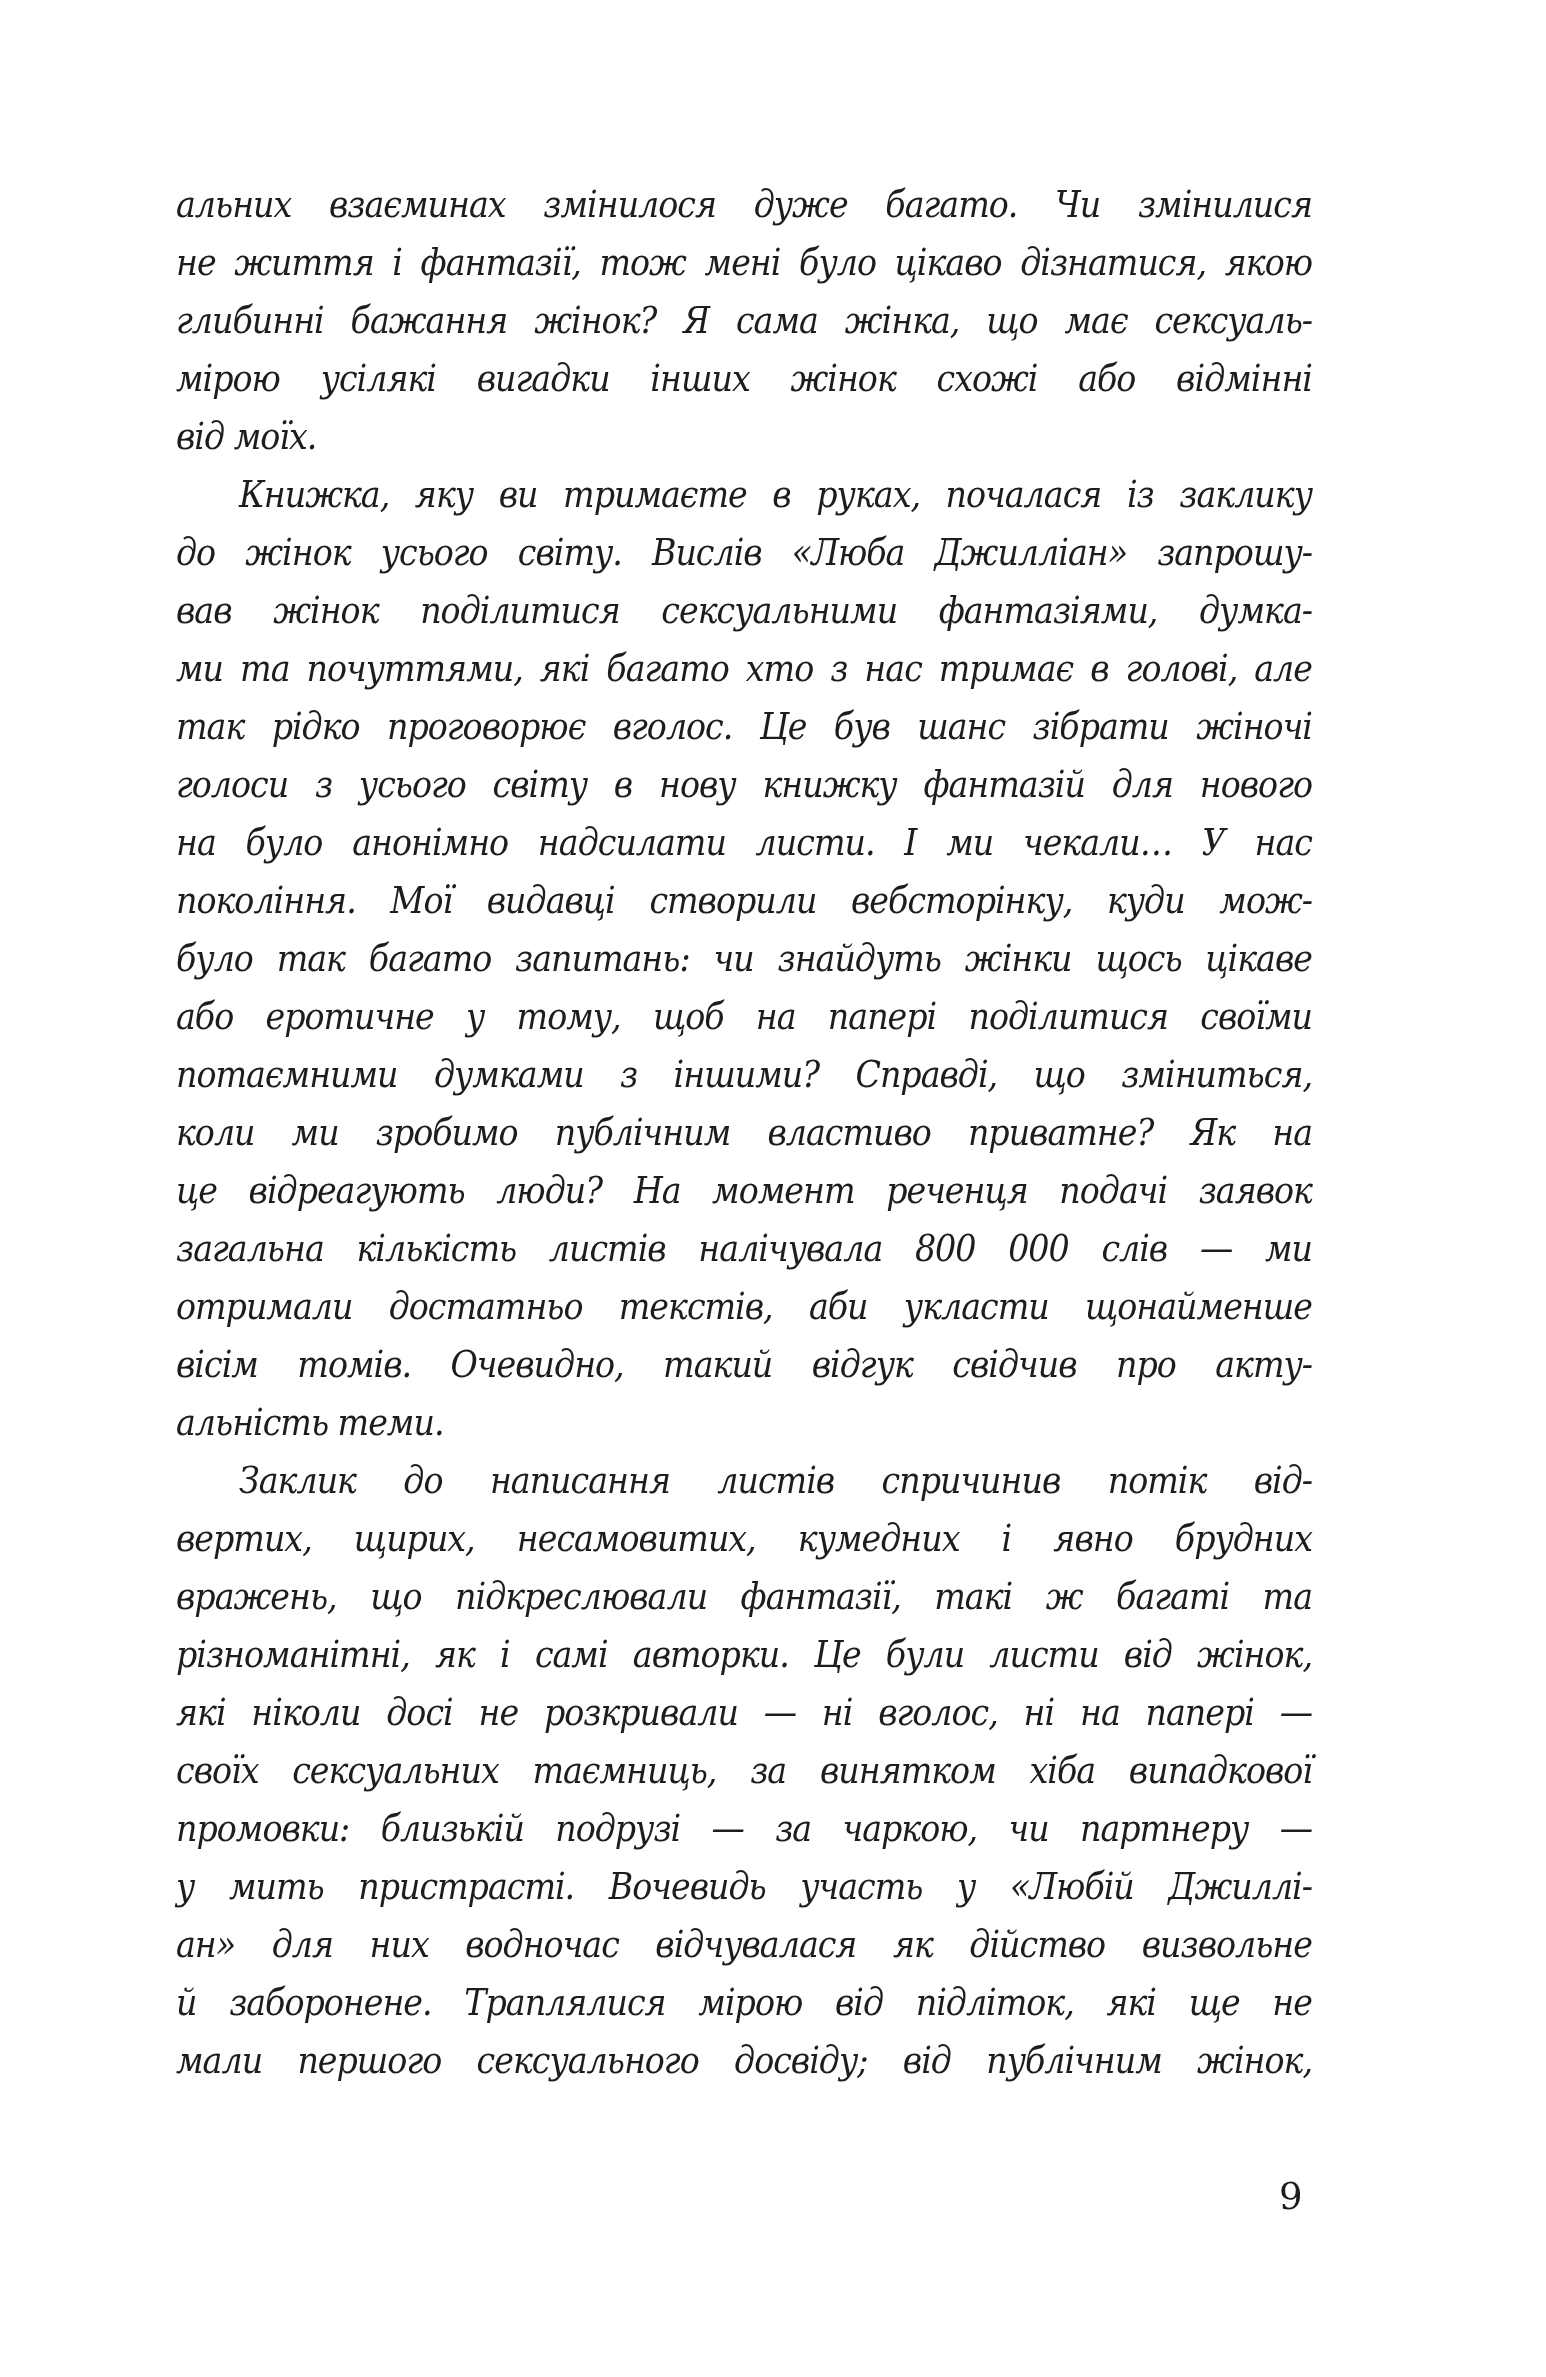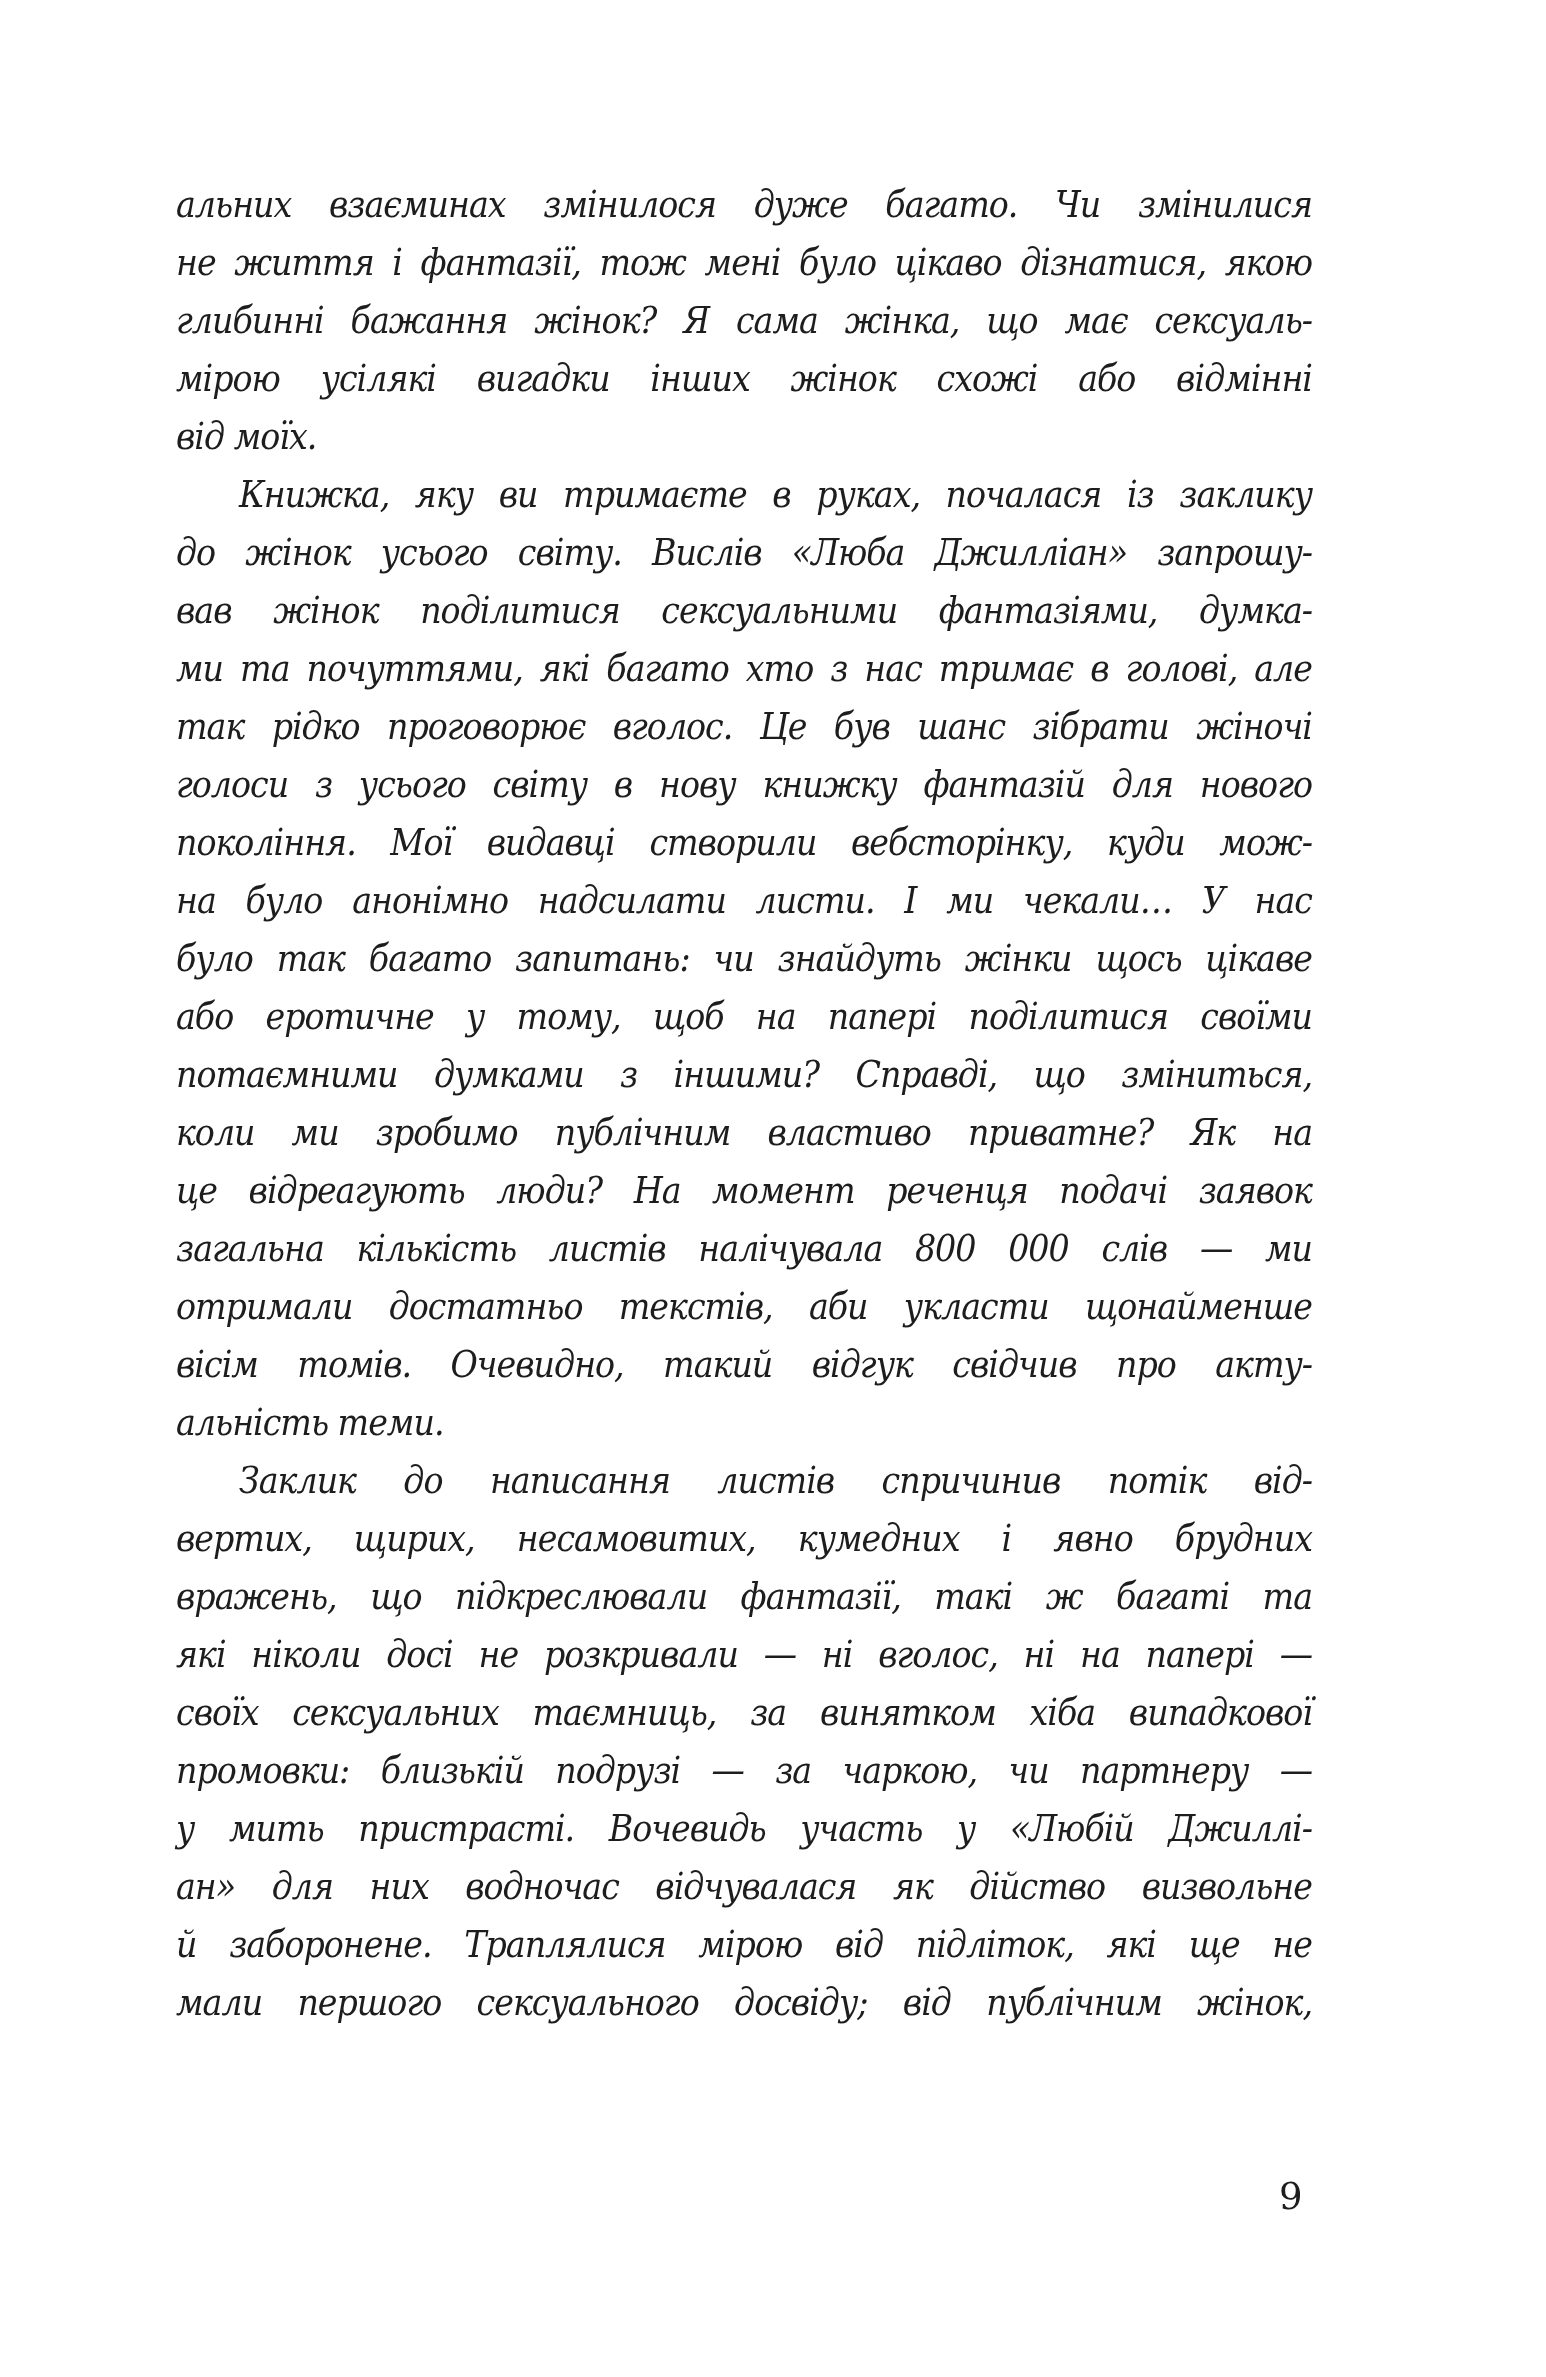--- a/index.html
+++ b/index.html
@@ -52,37 +52,38 @@
       <span class="line last">від моїх.</span>
     </div>
 
     <div>
       <span class="line indent">Книжка, яку ви тримаєте в руках, почалася із заклику</span>
       <span class="line">до жінок усього світу. Вислів «Люба Джилліан» запрошу-</span>
       <span class="line">вав жінок поділитися сексуальними фантазіями, думка-</span>
       <span class="line">ми та почуттями, які багато хто з нас тримає в голові, але</span>
       <span class="line">так рідко проговорює вголос. Це був шанс зібрати жіночі</span>
       <span class="line">голоси з усього світу в нову книжку фантазій для нового</span>
+      <span class="line">на було анонімно надсилати листи. І ми чекали… У нас</span>
       <span class="line">покоління. Мої видавці створили вебсторінку, куди мож-</span>
-      <span class="line">на було анонімно надсилати листи. І ми чекали… У нас</span>
       <span class="line">було так багато запитань: чи знайдуть жінки щось цікаве</span>
       <span class="line">або еротичне у тому, щоб на папері поділитися своїми</span>
       <span class="line">потаємними думками з іншими? Справді, що зміниться,</span>
       <span class="line">коли ми зробимо публічним властиво приватне? Як на</span>
       <span class="line">це відреагують люди? На момент реченця подачі заявок</span>
       <span class="line">загальна кількість листів налічувала 800 000 слів — ми</span>
       <span class="line">отримали достатньо текстів, аби укласти щонайменше</span>
       <span class="line">вісім томів. Очевидно, такий відгук свідчив про акту-</span>
       <span class="line last">альність теми.</span>
     </div>
 
     <div>
       <span class="line indent">Заклик до написання листів спричинив потік від-</span>
       <span class="line">вертих, щирих, несамовитих, кумедних і явно брудних</span>
       <span class="line">вражень, що підкреслювали фантазії, такі ж багаті та</span>
+      <span class="line">різноманітні, як і самі авторки. Це були листи від жінок,</span>
       <span class="line">які ніколи досі не розкривали — ні вголос, ні на папері —</span>
       <span class="line">своїх сексуальних таємниць, за винятком хіба випадкової</span>
       <span class="line">промовки: близькій подрузі — за чаркою, чи партнеру —</span>
       <span class="line">у мить пристрасті. Вочевидь участь у «Любій Джиллі-</span>
       <span class="line">ан» для них водночас відчувалася як дійство визвольне</span>
       <span class="line">й заборонене. Траплялися мірою від підліток, які ще не</span>
       <span class="line">мали першого сексуального досвіду; від публічним жінок,</span>
     </div>
   </div>
   <div class="page-number">9</div>

